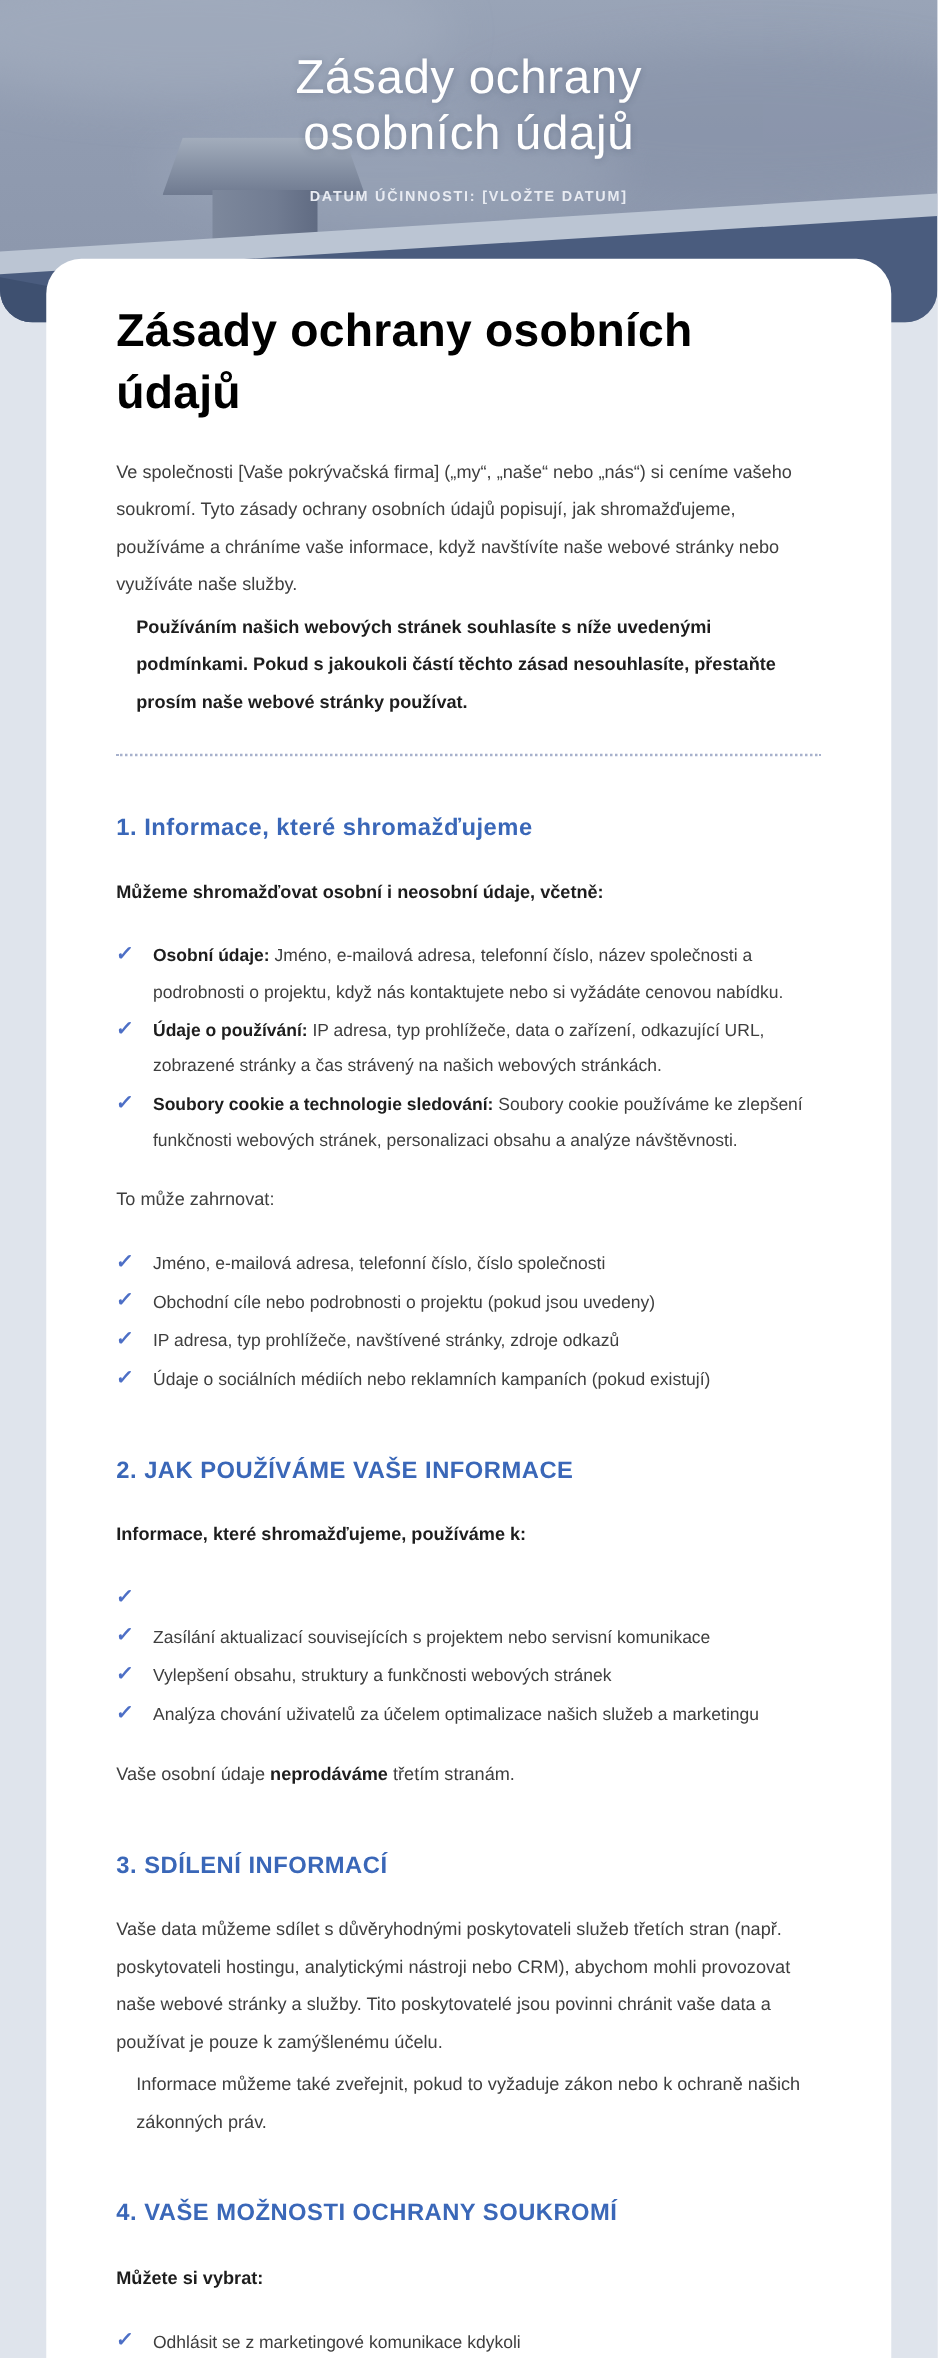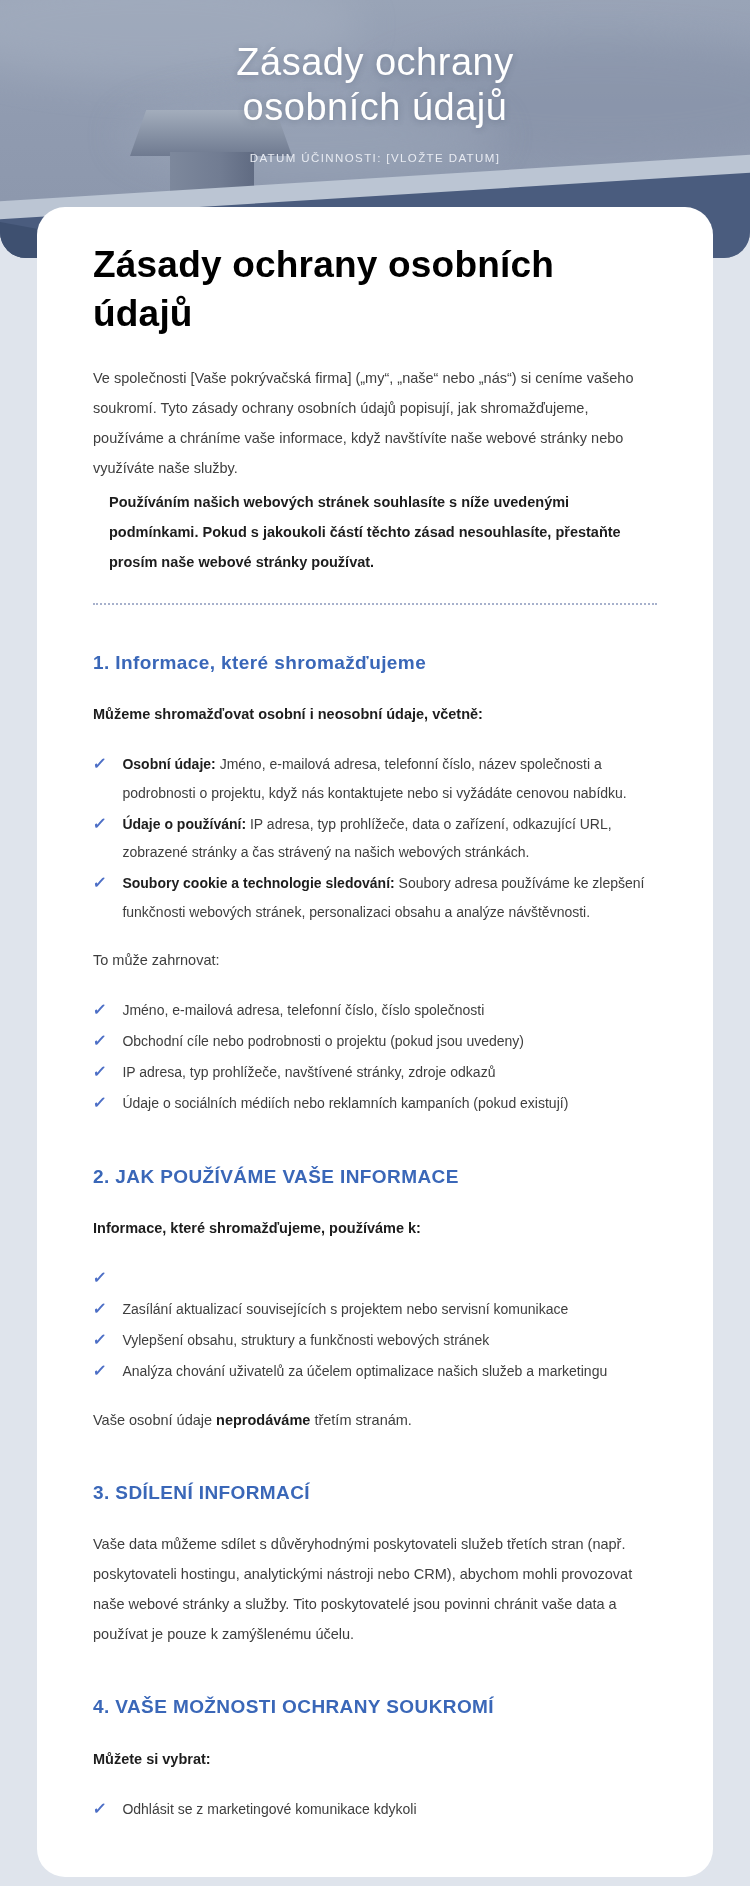--- a/index.html
+++ b/index.html
@@ -55,21 +55,21 @@
     display:flex; flex-direction:column; align-items:center; justify-content:flex-start;
     padding-top:40px; text-align:center;
   }
   .hero-title {
     color:#ffffff; font-size:38px; font-weight:500; line-height:1.18;
     letter-spacing:.5px;
     text-shadow:0 1px 6px rgba(40,50,75,.25);
   }
   .hero-sub {
     margin-top:22px;
-    color:#e8ebf2; font-size:11.5px; letter-spacing:1.4px; font-weight:400;
+    color:#e8ebf2; font-size:11.5px; letter-spacing:1.4px; font-weight:700;
   }
 
   
   .card {
     position:relative; z-index:10;
     width:676px;
     margin:-51px auto 36px;
     background:#ffffff;
     border-radius:28px;
     padding:30px 56px 46px;
@@ -145,21 +145,21 @@
       <div class="check-item">
         <span class="check">✓</span>
         <span class="ci-text"><b class="lead-b">Osobní údaje:</b><span> Jméno, e-mailová adresa, telefonní číslo, název společnosti a podrobnosti o projektu, když nás kontaktujete nebo si vyžádáte cenovou nabídku.</span></span>
       </div>
       <div class="check-item">
         <span class="check">✓</span>
         <span class="ci-text"><b class="lead-b">Údaje o používání:</b><span> IP adresa, typ prohlížeče, data o zařízení, odkazující URL, zobrazené stránky a čas strávený na našich webových stránkách.</span></span>
       </div>
       <div class="check-item">
         <span class="check">✓</span>
-        <span class="ci-text"><b class="lead-b">Soubory cookie a technologie sledování:</b><span> Soubory adresa používáme ke zlepšení funkčnosti webových stránek, personalizaci obsahu a analýze návštěvnosti.</span></span>
+        <span class="ci-text"><b class="lead-b">Soubory cookie a technologie sledování:</b><span> Soubory cookie používáme ke zlepšení funkčnosti webových stránek, personalizaci obsahu a analýze návštěvnosti.</span></span>
       </div>
     </div>
     <p class="p gap">To může zahrnovat:</p>
     <div class="check-list">
       <div class="check-item">
         <span class="check">✓</span>
         <span class="ci-text">Jméno, e-mailová adresa, telefonní číslo, číslo společnosti</span>
       </div>
       <div class="check-item">
         <span class="check">✓</span>
@@ -195,20 +195,21 @@
         <span class="check">✓</span>
         <span class="ci-text">Analýza chování uživatelů za účelem optimalizace našich služeb a marketingu</span>
       </div>
     </div>
     <p class="p gap"><span>Vaše osobní údaje </span><span class="inline-b">neprodáváme</span><span> třetím stranám.</span></p>
   </section>
 
   <section>
     <h2 class="section-h">3. SDÍLENÍ INFORMACÍ</h2>
     <p class="p">Vaše data můžeme sdílet s důvěryhodnými poskytovateli služeb třetích stran (např. poskytovateli hostingu, analytickými nástroji nebo CRM), abychom mohli provozovat naše webové stránky a služby. Tito poskytovatelé jsou povinni chránit vaše data a používat je pouze k zamýšlenému účelu.</p>
+    <p class="p gap">Informace můžeme také zveřejnit, pokud to vyžaduje zákon nebo k ochraně našich zákonných práv.</p>
   </section>
 
   <section>
     <h2 class="section-h">4. VAŠE MOŽNOSTI OCHRANY SOUKROMÍ</h2>
     <p class="p bold">Můžete si vybrat:</p>
     <div class="check-list">
       <div class="check-item">
         <span class="check">✓</span>
         <span class="ci-text">Odhlásit se z marketingové komunikace kdykoli</span>
       </div>

